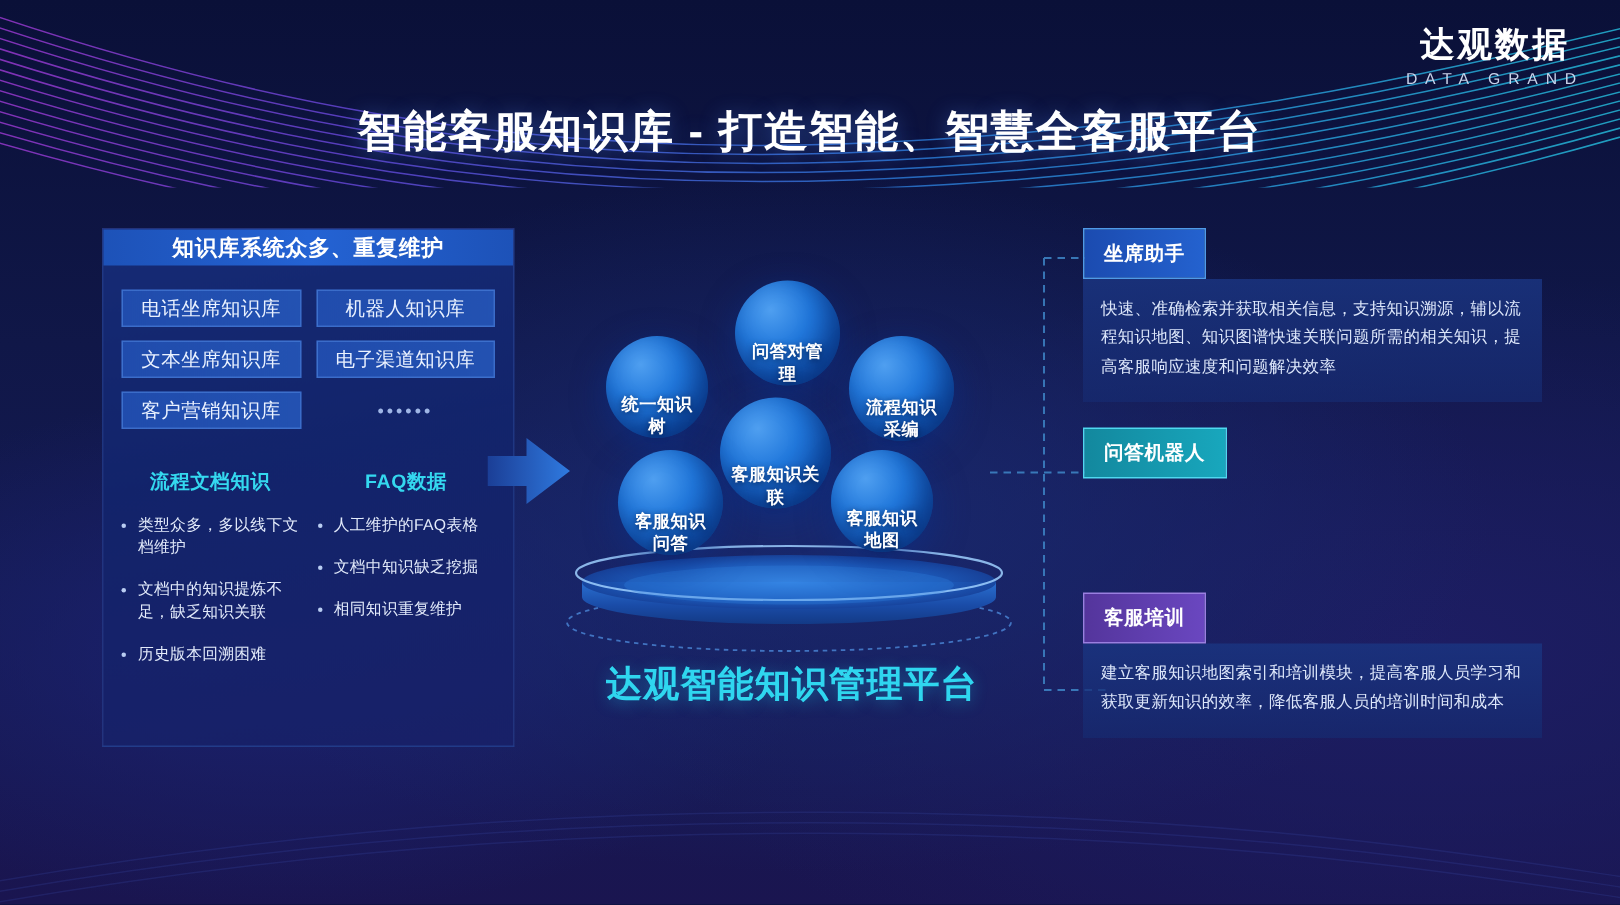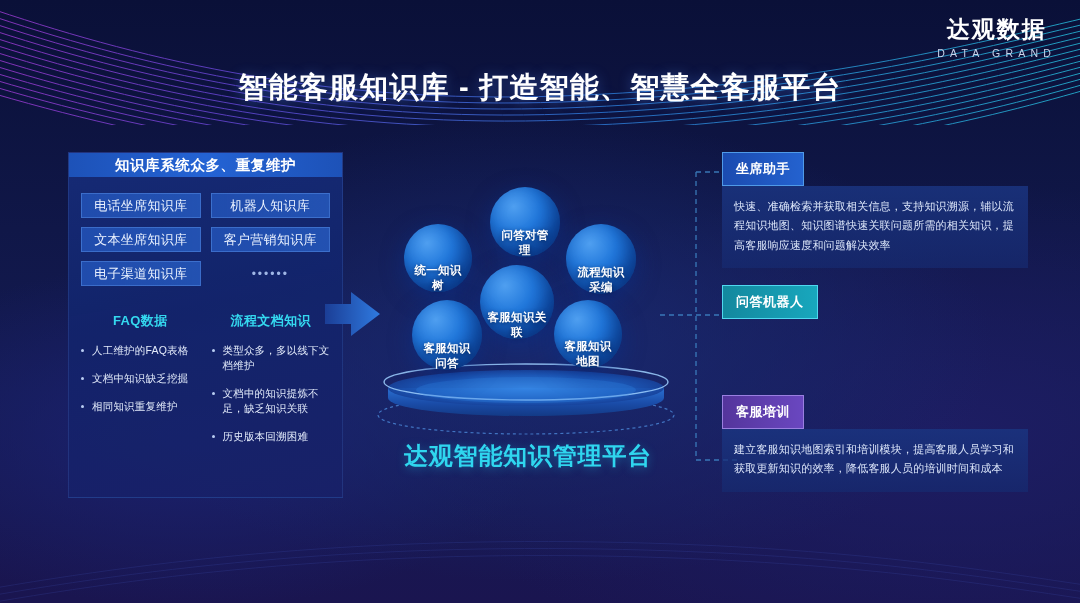--- a/index.html
+++ b/index.html
@@ -191,40 +191,40 @@
 
 <div id="page-title">智能客服知识库 - 打造智能、智慧全客服平台</div>
 
 <div id="left-panel">
   <div id="lp-header">知识库系统众多、重复维护</div>
 
   <div id="lp-chips">
     <div class="chip">电话坐席知识库</div>
     <div class="chip">机器人知识库</div>
     <div class="chip">文本坐席知识库</div>
+    <div class="chip">电子渠道知识库</div>
     <div class="chip">客户营销知识库</div>
-    <div class="chip">电子渠道知识库</div>
     <div class="chip dots">••••••</div>
   </div>
 
   <div id="lp-cols">
+    <div>
+      <div class="col-head">流程文档知识</div>
+      <ul class="bullet-list">
+        <li>类型众多，多以线下文档维护</li>
+        <li>文档中的知识提炼不足，缺乏知识关联</li>
+        <li>历史版本回溯困难</li>
+      </ul>
+    </div>
     <div>
       <div class="col-head">FAQ数据</div>
       <ul class="bullet-list">
         <li>人工维护的FAQ表格</li>
         <li>文档中知识缺乏挖掘</li>
         <li>相同知识重复维护</li>
-      </ul>
-    </div>
-    <div>
-      <div class="col-head">流程文档知识</div>
-      <ul class="bullet-list">
-        <li>类型众多，多以线下文档维护</li>
-        <li>文档中的知识提炼不足，缺乏知识关联</li>
-        <li>历史版本回溯困难</li>
       </ul>
     </div>
   </div>
 </div>
 
 <svg id="flow-arrow" viewBox="0 0 56 52">
   <defs>
     <linearGradient id="ag" x1="0" y1="0" x2="1" y2="0">
       <stop offset="0%" stop-color="#1b3e96"></stop>
       <stop offset="100%" stop-color="#2f7ae0"></stop>

